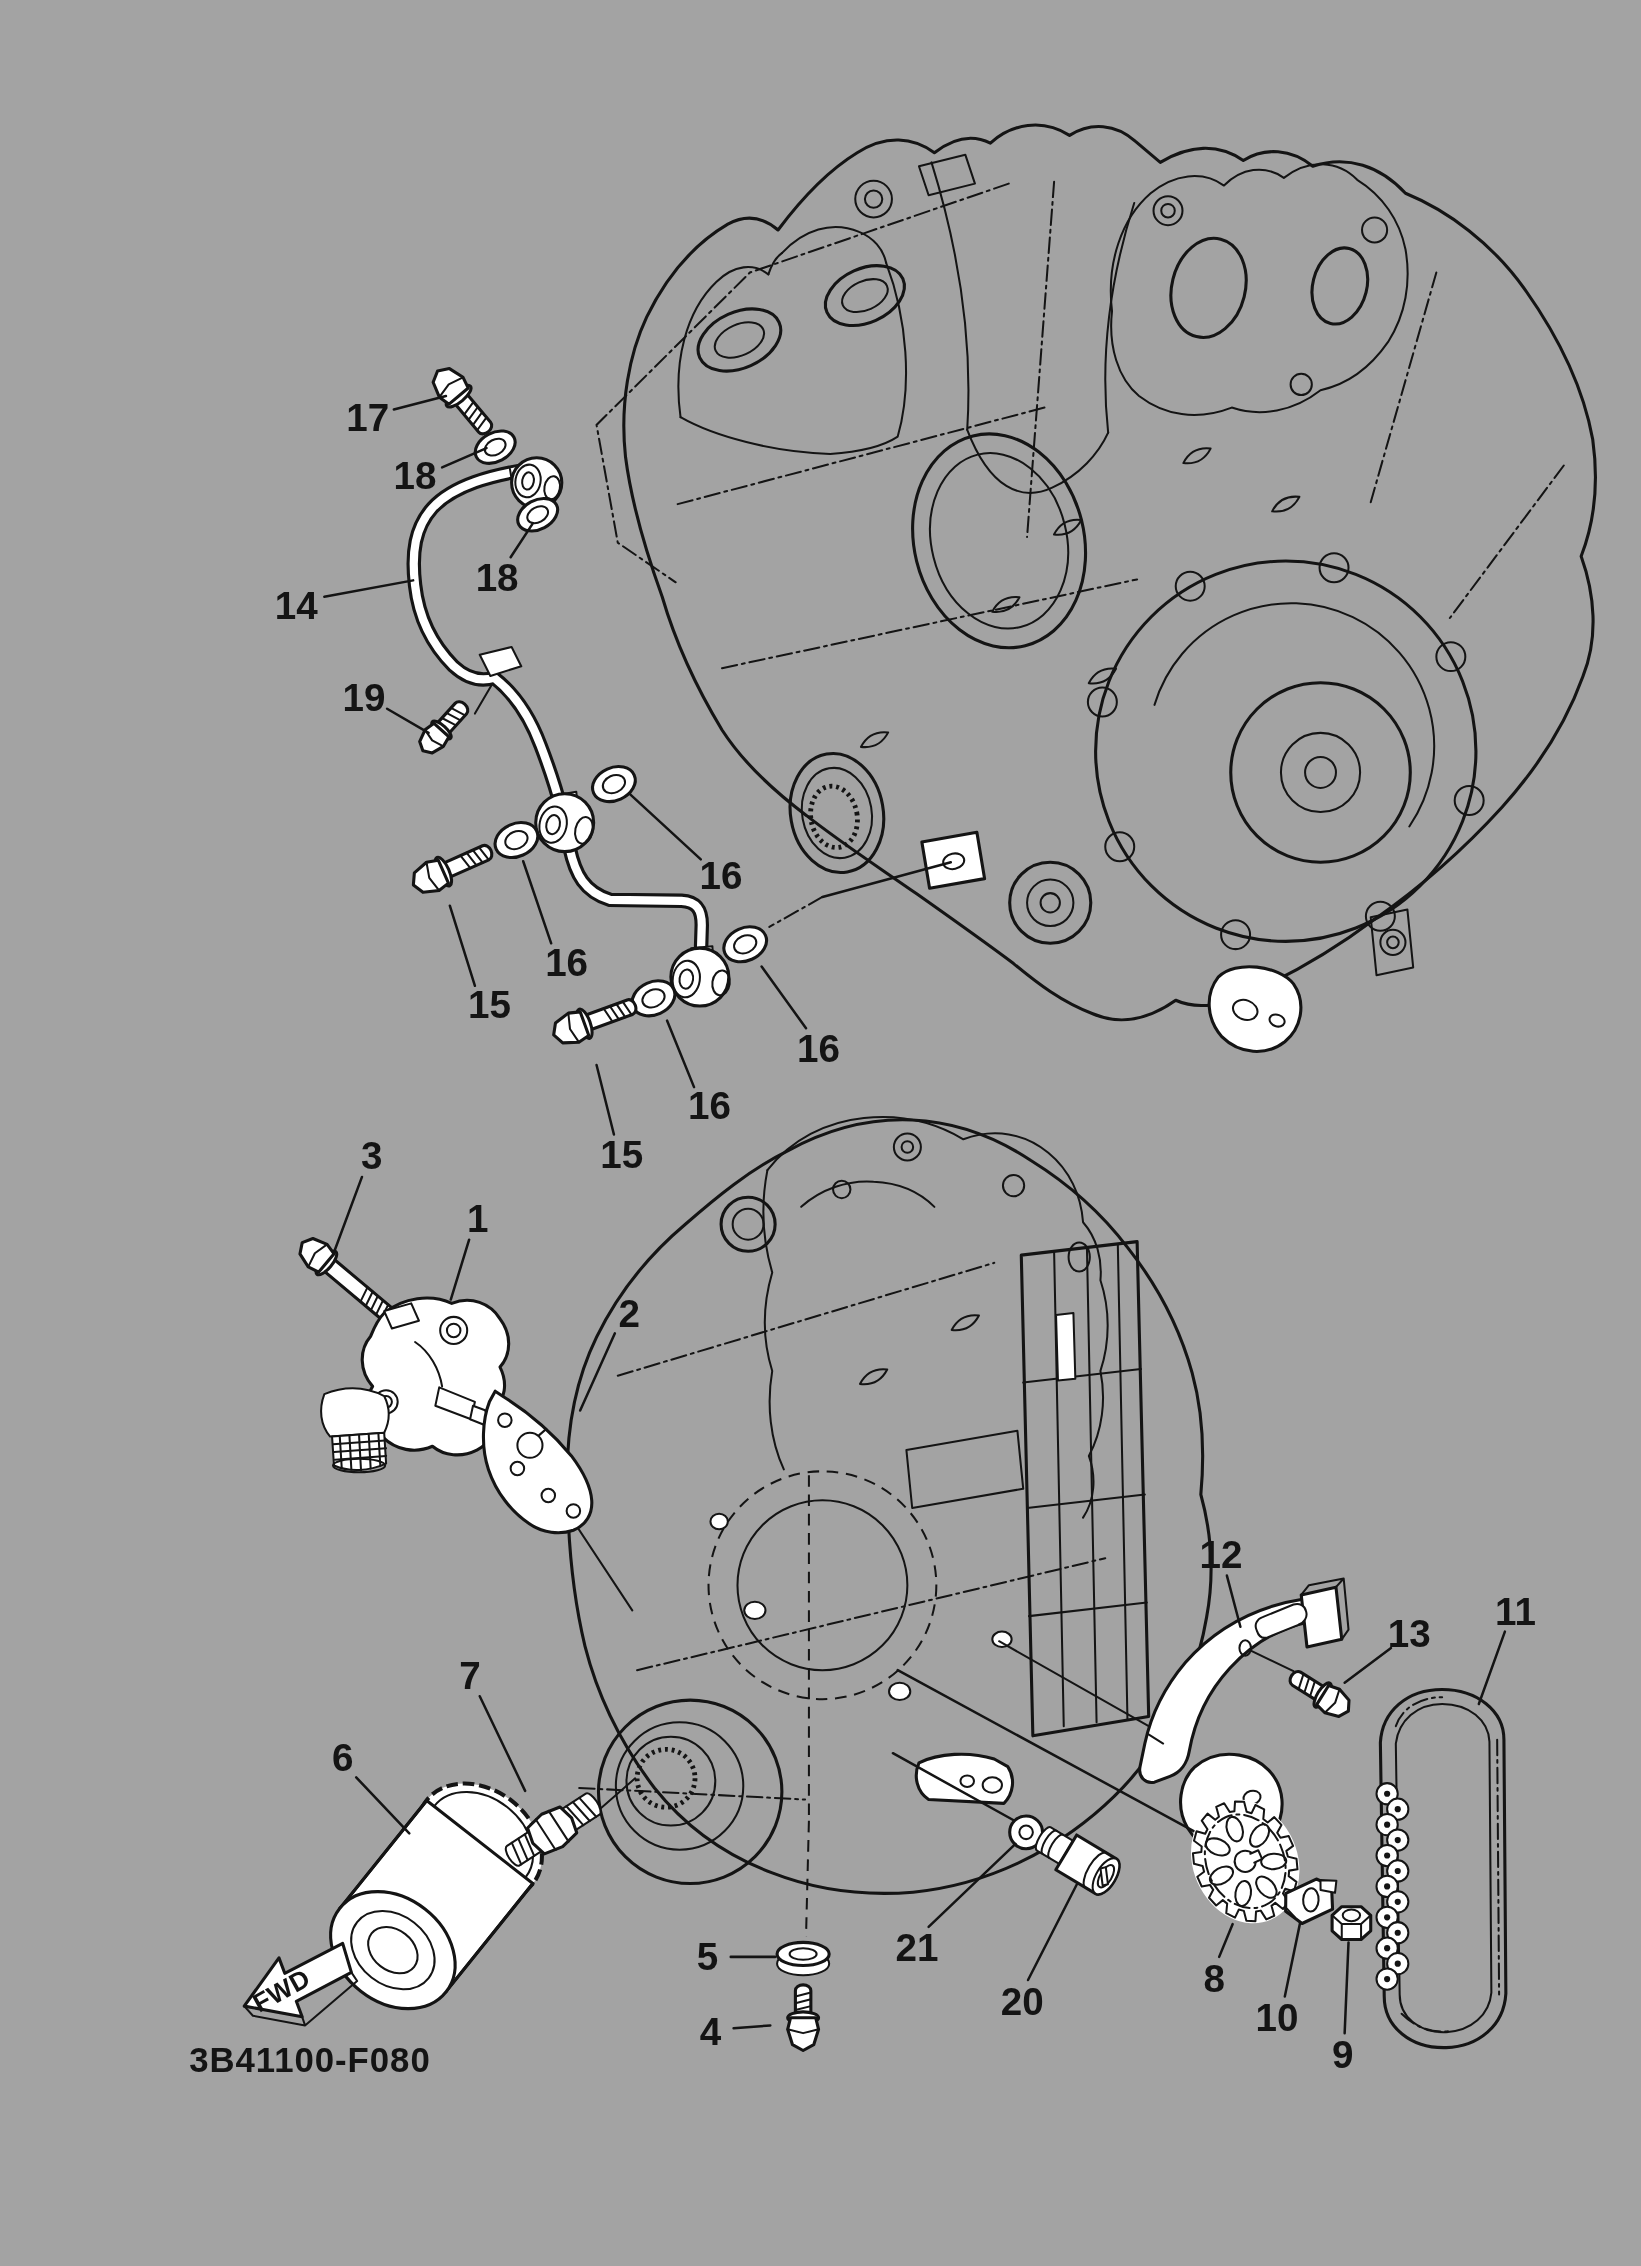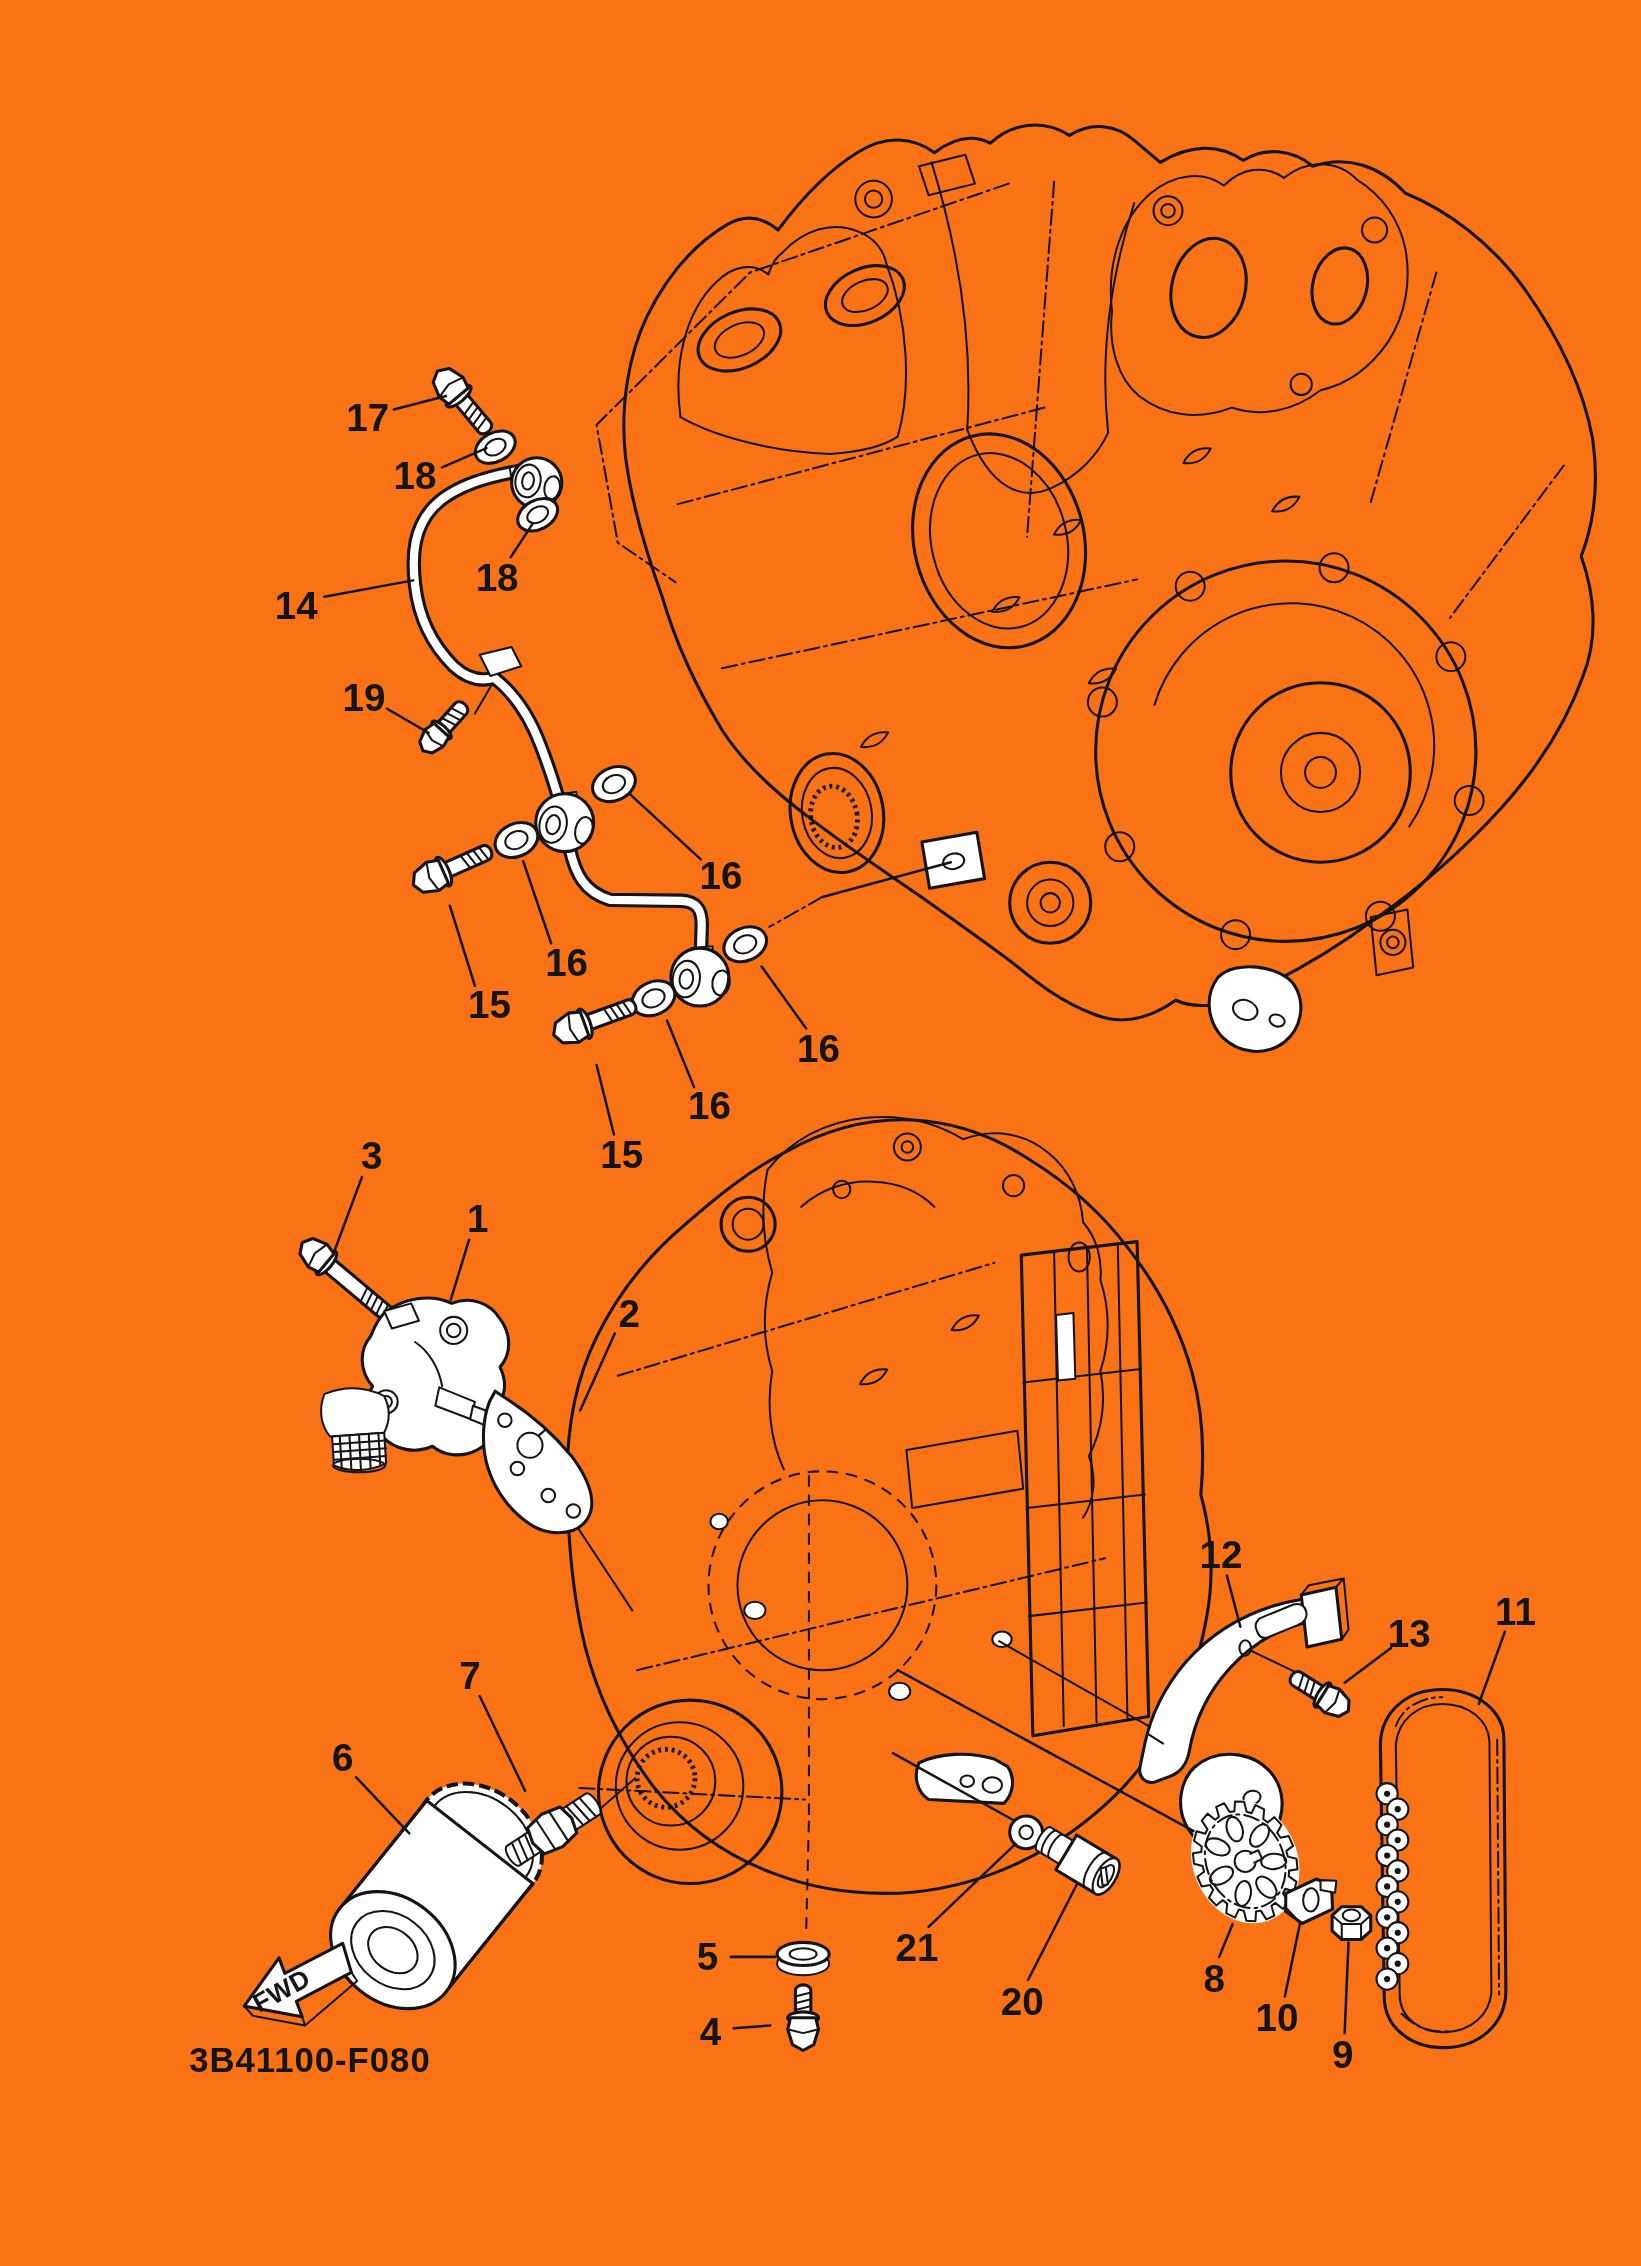--- a/index.html
+++ b/index.html
@@ -1,16 +1,16 @@
 <!DOCTYPE html>
 <html><head>
 <meta charset="utf-8">
 <style>
   html,body{margin:0;padding:0;background:#fff;}
-  #stage{position:relative;width:1641px;height:2266px;background:#f97316;font-family:"Liberation Sans",sans-serif;}
+  #stage{position:relative;width:1641px;height:2266px;background:#a3a3a3;font-family:"Liberation Sans",sans-serif;}
   svg{display:block;}
   .ln {fill:none;stroke:#141414;stroke-width:3.2;stroke-linecap:round;stroke-linejoin:round;}
   .ln2{fill:none;stroke:#141414;stroke-width:2.1;stroke-linecap:round;stroke-linejoin:round;}
   .wf {fill:#ffffff;stroke:#141414;stroke-width:3.2;stroke-linecap:round;stroke-linejoin:round;}
   .wf2{fill:#ffffff;stroke:#141414;stroke-width:2.1;stroke-linecap:round;stroke-linejoin:round;}
   .dd {fill:none;stroke:#141414;stroke-width:2.1;stroke-dasharray:16 5 3 5;stroke-linecap:round;}
   .ds {fill:none;stroke:#141414;stroke-width:2.1;stroke-dasharray:12 8;}
   .thr{fill:none;stroke:#141414;stroke-width:5;stroke-dasharray:3 4;}
   .knl{fill:#fff;stroke:#141414;stroke-width:4.2;stroke-dasharray:12 5;}
   .ldr{fill:none;stroke:#141414;stroke-width:2.6;stroke-linecap:round;}

